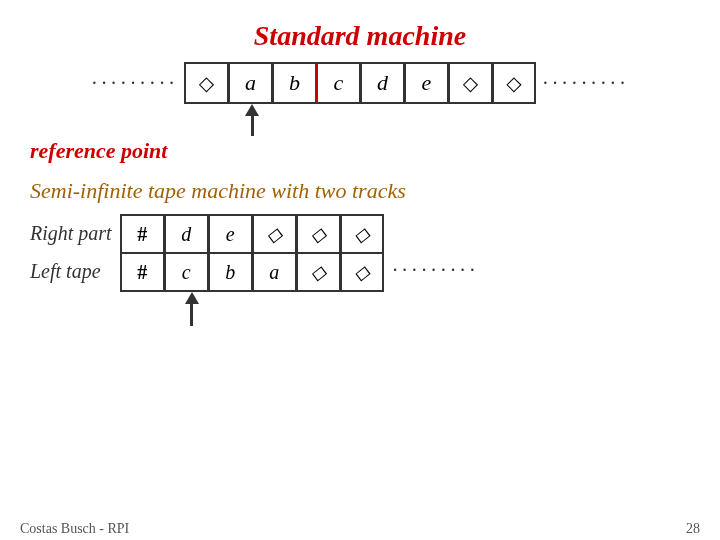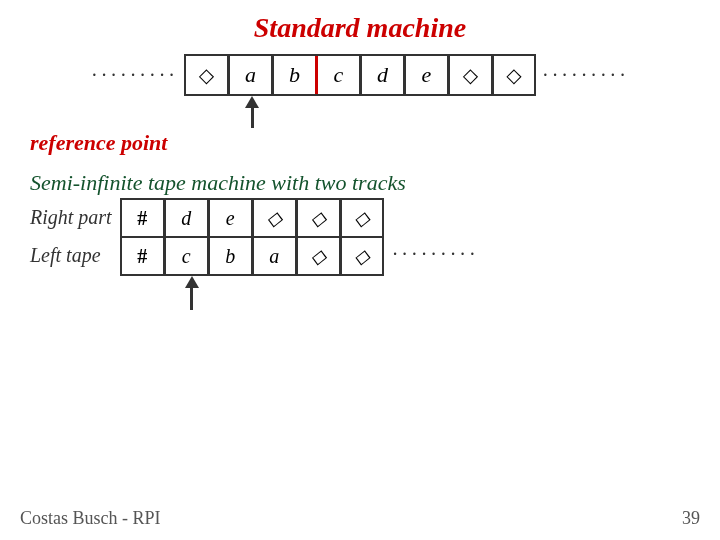--- a/index.html
+++ b/index.html
@@ -9,21 +9,21 @@
       background: #fff;
       font-family: 'Times New Roman', Times, serif;
       position: relative;
       overflow: hidden;
     }
 
     .slide-content {
       width: 720px;
       height: 540px;
       position: relative;
-      padding: 12px 30px;
+      padding: 20px 30px;
     }
 
     
     .title {
       text-align: center;
       font-size: 28px;
       font-weight: bold;
       color: #cc0000;
       margin-bottom: 10px;
       font-style: italic;
@@ -115,23 +115,23 @@
       font-weight: bold;
       color: #cc0000;
       font-style: italic;
       margin-top: 2px;
     }
 
     
     .semi-title {
       font-size: 22px;
       font-style: italic;
-      color: #14532d;
+      color: #a16207;
       margin-top: 14px;
-      margin-bottom: 2px;
+      margin-bottom: 10px;
     }
 
     
     .two-track-area {
       display: flex;
       align-items: flex-start;
       position: relative;
     }
 
     .track-labels {
@@ -196,27 +196,27 @@
       font-size: 20px;
       letter-spacing: 3px;
       color: #333;
       align-self: center;
       margin-left: 8px;
     }
 
     
     .footer {
       position: absolute;
-      bottom: 11px;
+      bottom: 3px;
       left: 0;
       width: 720px;
       display: flex;
       justify-content: space-between;
       padding: 0 20px;
-      font-size: 18px;
+      font-size: 14px;
       color: #555;
     }
 
     
     .arrow-up-from-below {
       display: flex;
       flex-direction: column;
       align-items: center;
     }
 
@@ -329,16 +329,16 @@
           <div class="shaft"></div>
         </div>
       </div>
     </div>
 
     <div class="dots-right-2track">·········</div>
   </div>
 
   <div class="footer">
     <span>Costas Busch - RPI</span>
-    <span>39</span>
+    <span>28</span>
   </div>
 
 </div>
 
 </body></html>

